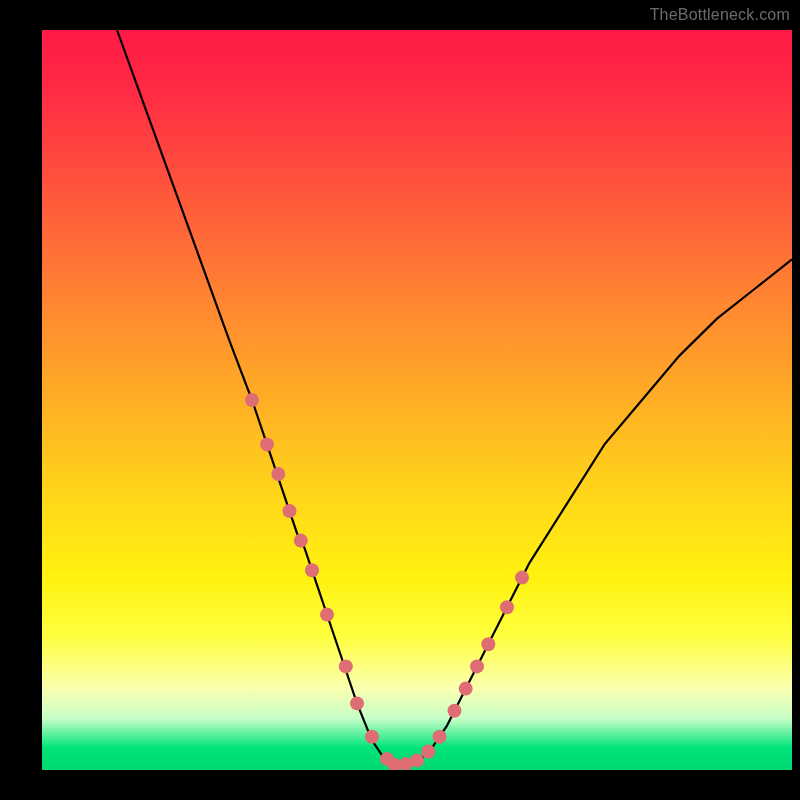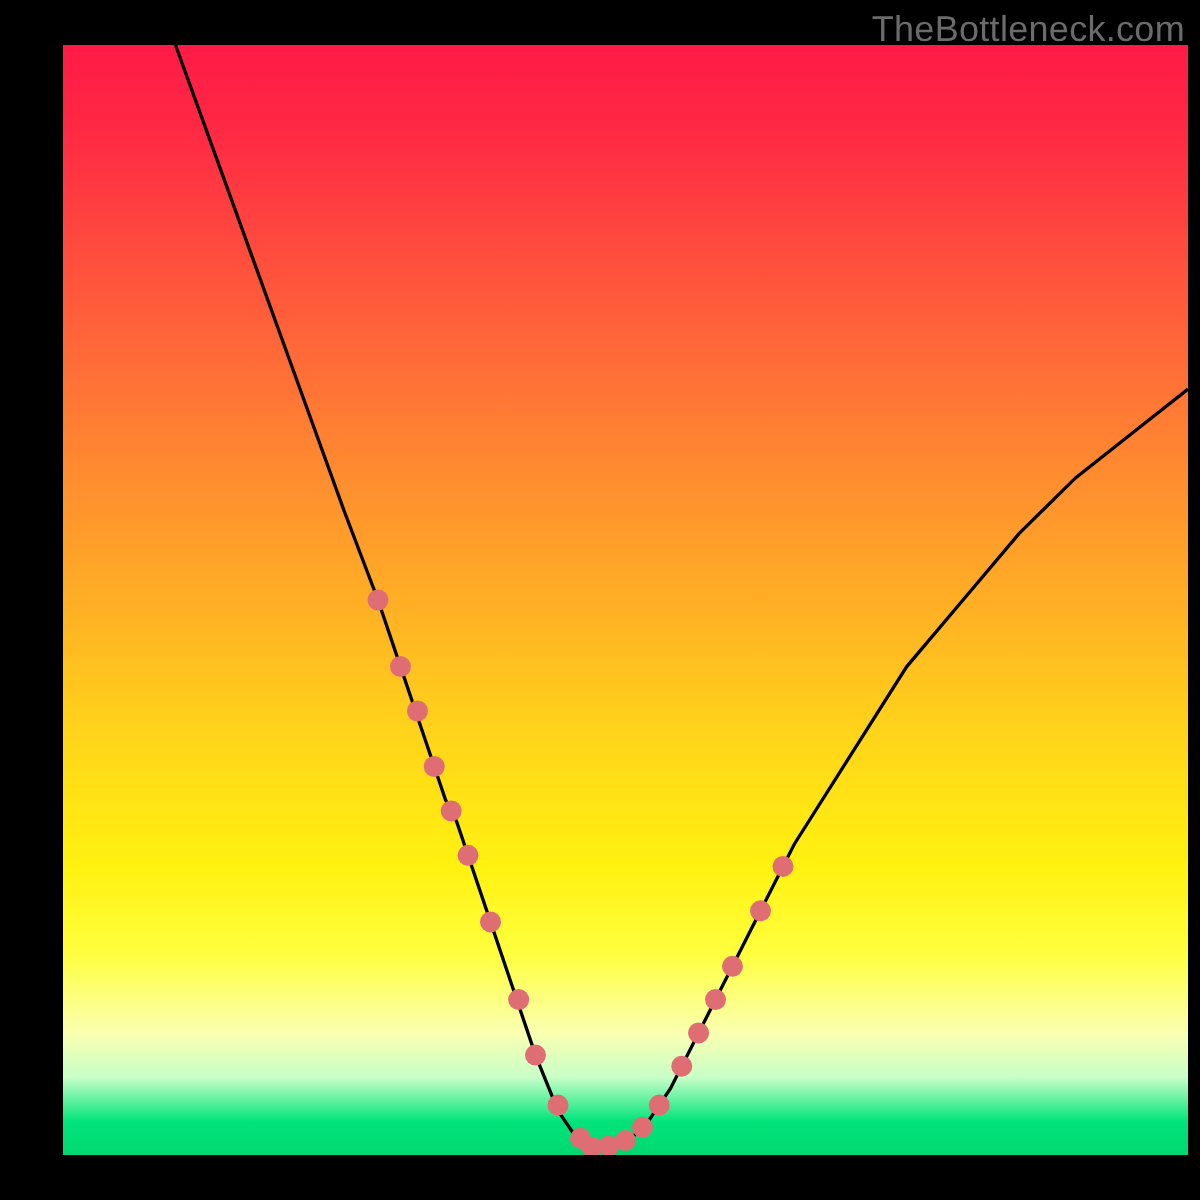--- a/index.html
+++ b/index.html
@@ -44,21 +44,21 @@
       #c8ffc8 93%,
       #00e47a 97%,
       #00d872 100%
     );
   }
   .watermark {
     position: absolute;
     top: 6px;
     right: 10px;
     color: #6b6b6b;
-    font-size: 24px;
+    font-size: 16px;
     font-weight: 500;
     letter-spacing: 0.2px;
     user-select: none;
   }
   svg.curve {
     position: absolute;
     left: 0; top: 0;
     width: 750px;
     height: 740px;
   }

